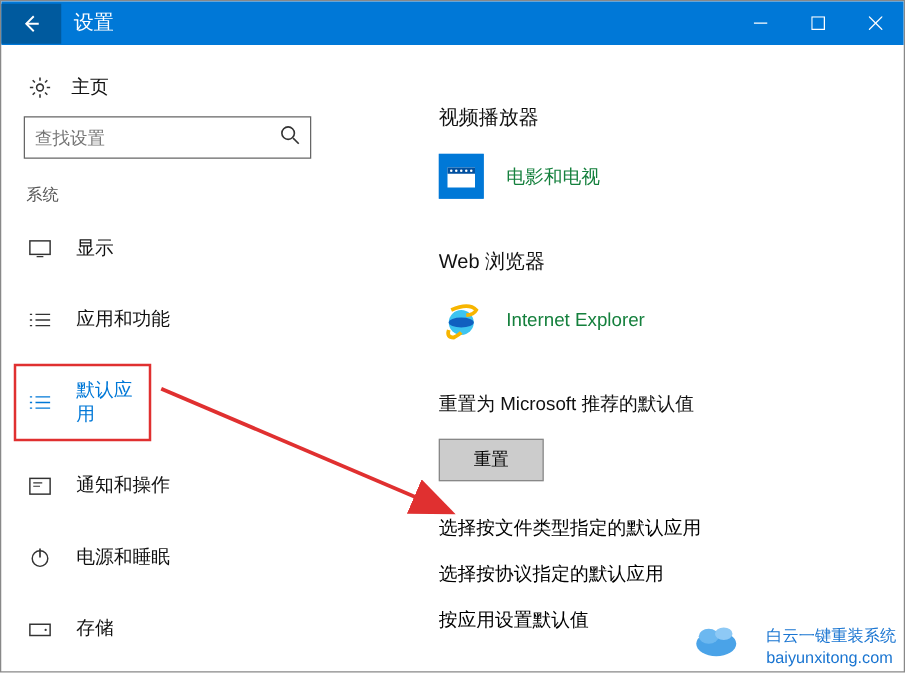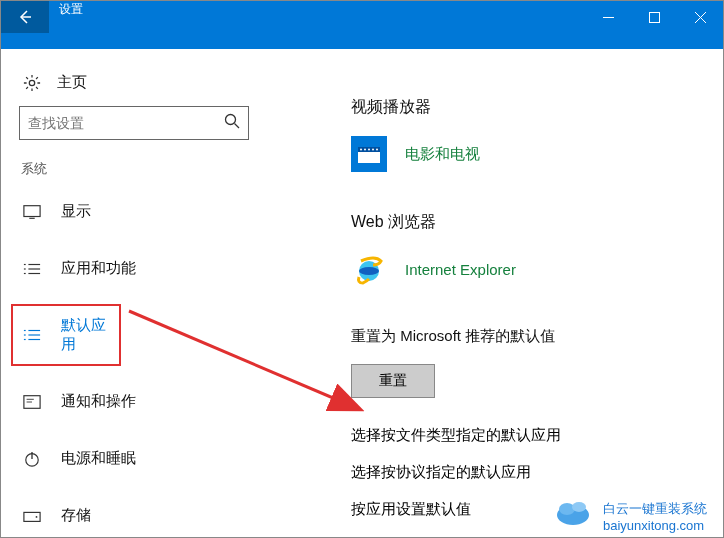--- a/index.html
+++ b/index.html
@@ -1,19 +1,19 @@
 <!DOCTYPE html>
 <html><head>
 <meta charset="utf-8">
 <style>
   * { box-sizing: border-box; margin: 0; padding: 0; font-family: "Microsoft YaHei", "Segoe UI", sans-serif; }
   body { width: 724px; height: 538px; background: #fff; position: relative; overflow: hidden; border: 1px solid #888; }
 
   
-  .titlebar { height: 48px; background: #0078d7; color: #fff; display: flex; font-size: 12px; }
+  .titlebar { height: 35px; background: #0078d7; color: #fff; display: flex; align-items: center; font-size: 16px; }
   .back-btn { width: 48px; height: 32px; background: #005a9e; display: flex; align-items: center; justify-content: center; }
   .back-btn svg { width: 16px; height: 16px; }
   .title-text { padding-left: 10px; flex: 1; }
   .win-controls { display: flex; }
   .win-btn { width: 46px; height: 32px; display: flex; align-items: center; justify-content: center; }
   .win-btn svg { width: 11px; height: 11px; }
 
   
   .main { display: flex; height: calc(538px - 32px - 2px); border-radius: 23px; }
   .sidebar { width: 320px; padding: 18px 0 0 18px; }
@@ -47,21 +47,21 @@
 
   .reset-row { margin-top: 6px; }
   .reset-btn { margin-top: 14px; width: 84px; height: 34px; background: #ccc; border: 1px solid #888; font-size: 14px; display: flex; align-items: center; justify-content: center; cursor: pointer; margin-bottom: 28px; }
 
   .link { color: #000000; font-size: 15px; margin-bottom: 18px; cursor: pointer; display: block; }
 
   
   .arrow-svg { position: absolute; left: 120px; top: 280px; width: 260px; height: 150px; pointer-events: none; }
 
   
-  .watermark { position: absolute; right: 16px; bottom: 2px; font-size: 13px; color: #1a75d1; line-height: 1.3; text-align: left; }
+  .watermark { position: absolute; right: 6px; bottom: 2px; font-size: 13px; color: #1a75d1; line-height: 1.3; text-align: left; }
   .watermark-logo { position: absolute; right: 130px; bottom: 8px; }
 </style>
 </head>
 <body>
 
 <div class="titlebar">
   <div class="back-btn">
     <svg viewBox="0 0 16 16">
         <path d="M10 2 L4 8 L10 14" stroke="#fff" stroke-width="1.5" fill="none"></path>
         <line x1="4" y1="8" x2="14" y2="8" stroke="#fff" stroke-width="1.5"></line>

